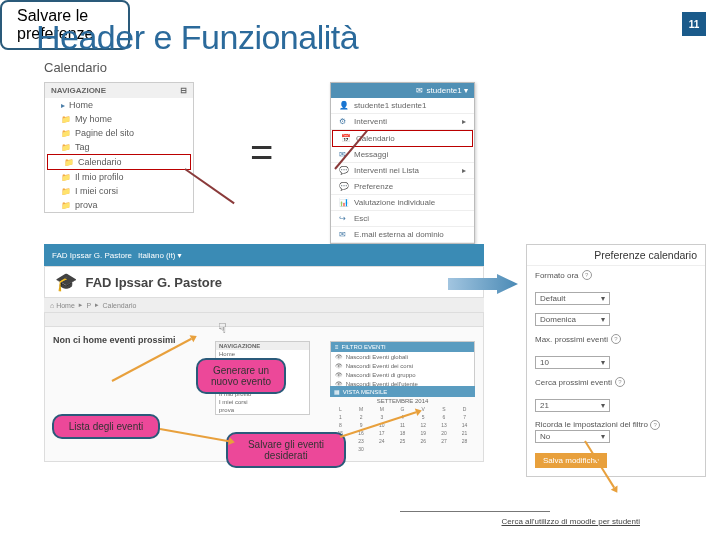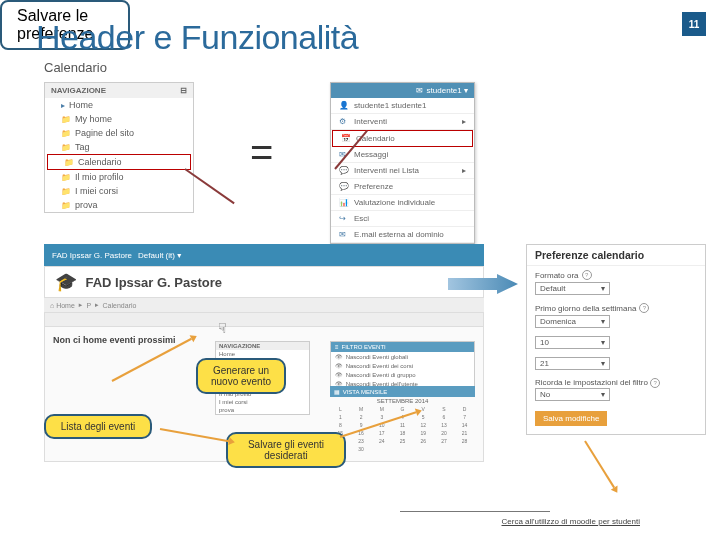--- a/index.html
+++ b/index.html
@@ -49,32 +49,32 @@
   .ls-filter .nh { background: #5a9cc0; color: #fff; padding: 2px 4px; font-size: 6px; display: flex; align-items: center; gap: 3px; }
   .ls-filter .ni { padding: 1px 4px; color: #666; display: flex; align-items: center; gap: 3px; }
   .cal-mini { position: absolute; bottom: 8px; right: 8px; width: 145px; }
   .cal-mini .mh { background: #5a9cc0; color: #fff; padding: 2px 4px; font-size: 6px; text-align: center; display: flex; align-items: center; gap: 3px; }
   .cal-mini .mtitle { text-align: center; font-size: 6px; color: #666; padding: 1px 0; }
   .cal-grid { display: grid; grid-template-columns: repeat(7,1fr); font-size: 5px; text-align: center; color: #777; }
   .cal-grid div { padding: 1px; }
   
   
   .pref-panel { position: absolute; top: 244px; right: 14px; width: 180px; border: 1px solid #ccc; background: #fff; font-size: 9px; }
-  .pref-head { padding: 4px 8px; font-weight: bold; color: #333; font-size: 10.5px; border-bottom: 1px solid #eee; }
-  .pref-row { padding: 4px 8px; display: flex; flex-direction: column; gap: 2px; }
+  .pref-head { padding: 4px 8px; font-weight: normal; color: #333; font-size: 10.5px; border-bottom: 1px solid #eee; text-align: right; }
+  .pref-row { padding: 4px 8px; display: flex; flex-direction: column; gap: 12px; }
   .pref-lbl { color: #555; font-size: 8px; display: flex; align-items: center; gap: 3px; }
   .help-ic { display: inline-flex; width: 10px; height: 10px; border: 1px solid #999; border-radius: 50%; align-items: center; justify-content: center; font-size: 6px; color: #999; }
   .sel { border: 1px solid #aaa; padding: 1px 4px; background: #fff; font-size: 8px; color: #555; display: inline-flex; align-items: center; gap: 4px; width: 75px; justify-content: space-between; }
   .pref-remember { color: #555; font-size: 8px; padding: 4px 8px; }
   .btn-save { margin: 6px 8px 8px; padding: 3px 8px; background: #e8a03c; color: #fff; font-size: 8px; border: none; display: inline-block; }
   
   
-  .callout { position: absolute; background: #fde047; border: 2px solid #2a5a7a; border-radius: 10px; padding: 5px 10px; font-size: 10px; color: #333; text-align: center; }
+  .callout { position: absolute; background: #ec4899; border: 2px solid #2a5a7a; border-radius: 10px; padding: 5px 10px; font-size: 10px; color: #333; text-align: center; }
   .c1 { top: 358px; left: 196px; width: 90px; }
-  .c2 { top: 414px; left: 44px; width: 108px; }
+  .c2 { top: 414px; left: 52px; width: 108px; }
   .c3 { top: 432px; left: 226px; width: 120px; }
   .c4 { top: 428px; left: 528px; width: 130px; background: #fff; border: 2px solid #2a5a7a; border-radius: 8px; padding: 5px 15px; }
   
   
   .arrow-orange { position: absolute; background: #e8a03c; height: 2px; }
   .ar1 { top: 380px; left: 112px; width: 90px; transform: rotate(-28deg); transform-origin: left; }
   .ar2 { top: 428px; left: 160px; width: 70px; transform: rotate(10deg); transform-origin: left; }
   .ar3 { top: 436px; left: 340px; width: 80px; transform: rotate(-18deg); transform-origin: left; }
   .ar4 { top: 440px; left: 585px; width: 55px; transform: rotate(58deg); transform-origin: left; }
   .arrowhead { width: 0; height: 0; border-left: 6px solid #e8a03c; border-top: 4px solid transparent; border-bottom: 4px solid transparent; position: absolute; right: -6px; top: -3px; }
@@ -184,21 +184,21 @@
         <span>E.mail esterna al dominio</span>
       </div>
     </div>
 </div>
 
 <div class="line1"></div>
 <div class="line2"></div>
 
 <div class="fad-hdr">
   <span>FAD Ipssar G. Pastore</span>
-  <span>Default (it) ▾</span>
+  <span>Italiano (it) ▾</span>
 </div>
 <div class="fad-title-bar">
   <span class="grad-ic">🎓</span>
   <span class="fad-title-txt">FAD Ipssar G. Pastore</span>
 </div>
 <div class="breadcrumb" id="bc">
     <span>⌂ Home</span> 
     <span>▸</span> 
     <span>P</span> 
     <span>▸</span> 
@@ -285,33 +285,34 @@
   <div class="pref-head">Preferenze calendario</div>
   <div id="pref-rows">
       <div class="pref-row">
         <div class="pref-lbl">Formato ora <span class="help-ic">?</span></div>
         <div class="sel">
           <span>Default</span>
           <span>▾</span>
         </div>
       </div>
       <div class="pref-row">
-        <div class="pref-lbl">Primo giorno della settimana <span class="help-ic">?</span></div>
         <div class="sel">
           <span>Domenica</span>
           <span>▾</span>
         </div>
       </div>
       <div class="pref-row">
+        <div class="pref-lbl">Max. prossimi eventi <span class="help-ic">?</span></div>
         <div class="sel">
           <span>10</span>
           <span>▾</span>
         </div>
       </div>
       <div class="pref-row">
+        <div class="pref-lbl">Cerca prossimi eventi <span class="help-ic">?</span></div>
         <div class="sel">
           <span>21</span>
           <span>▾</span>
         </div>
       </div>
     </div>
   <div class="pref-remember">
     <span>Ricorda le impostazioni del filtro</span> <span class="help-ic">?</span><br>
     <span class="sel">
         <span>No</span>

